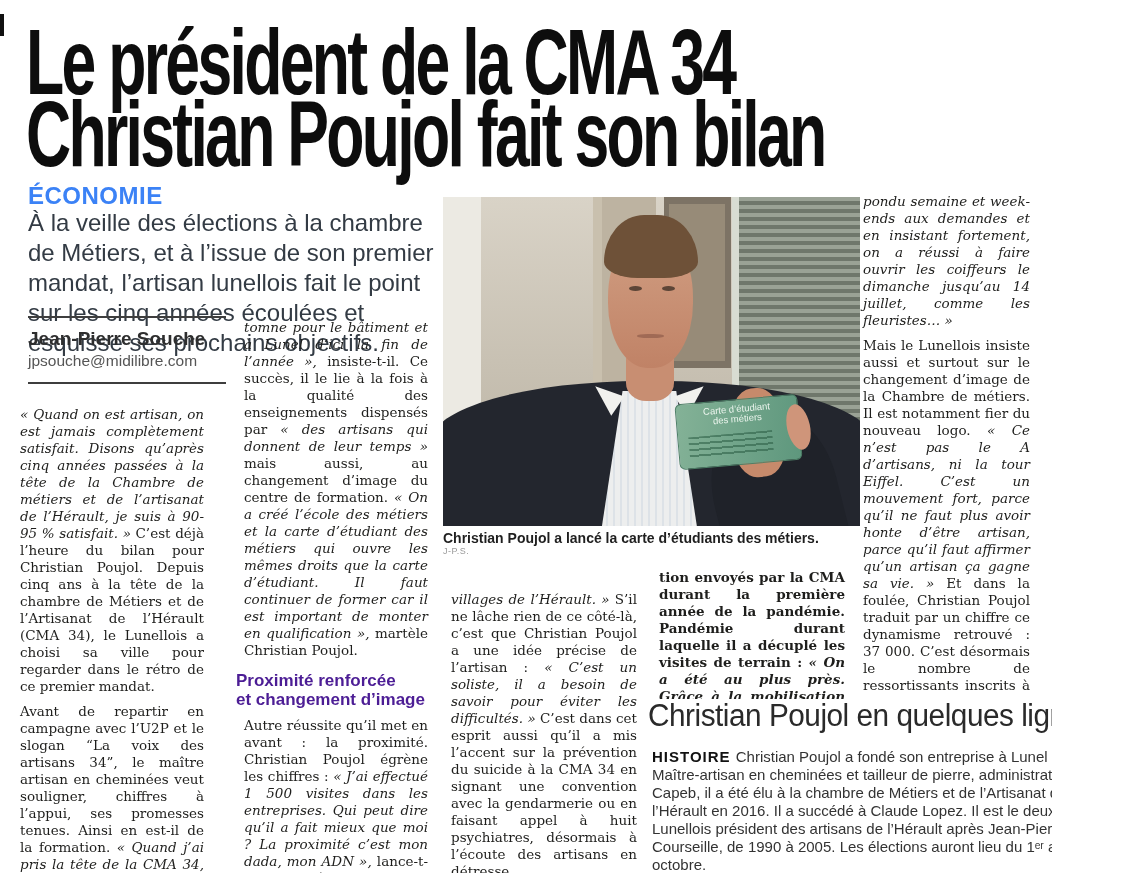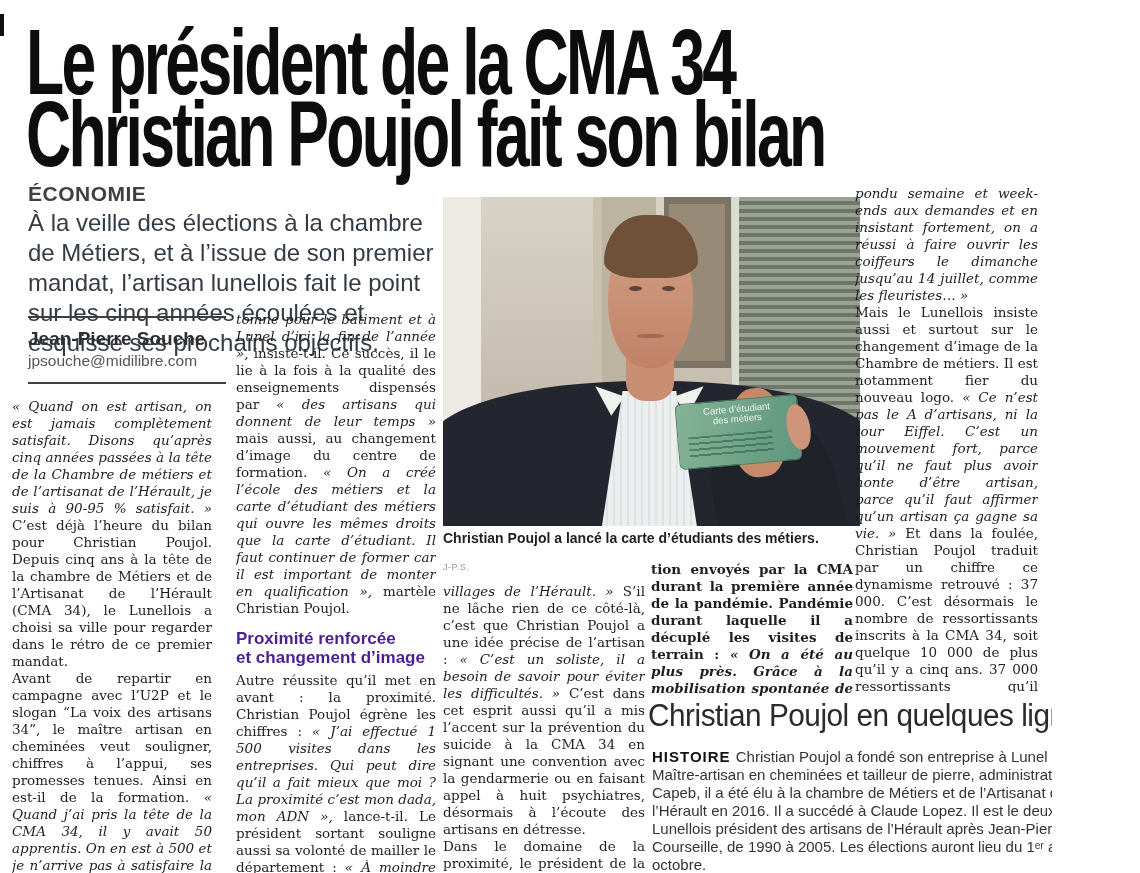--- a/index.html
+++ b/index.html
@@ -6,36 +6,36 @@
   .page{position:relative;width:1052px;height:873px;background:#ffffff;overflow:hidden;
         font-family:"Liberation Sans",sans-serif;}
   .right-strip{position:absolute;left:1113px;top:0;width:27px;height:873px;background:#ececec;}
   .edge-artifact{position:absolute;left:0;top:14px;width:4px;height:22px;background:#111;}
 
   
   .headline{position:absolute;left:26px;top:26px;color:#0d0d0d;font-weight:700;
             font-size:92px;line-height:72px;letter-spacing:-4px;
             transform:scaleX(0.68);transform-origin:0 0;white-space:nowrap;}
 
-  .kicker{position:absolute;left:28px;top:182px;color:#404040;font-weight:700;
-          font-size:21px;letter-spacing:.5px;}
+  .kicker{position:absolute;left:28px;top:182px;color:#3b82f6;font-weight:700;
+          font-size:24px;letter-spacing:.5px;}
 
   .lede{position:absolute;left:28px;top:208px;width:410px;color:#333b44;
         font-size:24px;line-height:30px;}
 
   .byline{position:absolute;left:28px;top:316px;width:198px;
           border-top:2px solid #3e3e3e;border-bottom:2px solid #3e3e3e;
           padding:10px 0 12px 0;}
   .byline .name{font-weight:700;font-size:19px;color:#2e2e2e;}
   .byline .email{font-size:15.5px;color:#555;margin-top:2px;}
 
   
   .col{position:absolute;font-family:"DejaVu Serif",serif;font-size:13.5px;line-height:17px;
        color:#1e1e1c;text-align:justify;overflow:hidden;hyphens:auto;}
-  .col p{margin:0;}
+  .col p{margin:8px;}
   .i{font-style:italic;}
   .lbl{font-weight:700;color:#111;letter-spacing:1px;}
   #col1{left:12px;top:398px;width:200px;height:475px;}
   #col2{left:236px;top:311px;width:200px;height:562px;}
   #col3{left:443px;top:583px;width:202px;height:312px;}
   #col4{left:651px;top:561px;width:202px;height:138px;font-weight:bold;}
   #col5{left:855px;top:185px;width:183px;height:508px;}
 
   .subhead{font-family:"Liberation Sans",sans-serif;font-weight:700;font-size:17px;
            line-height:19px;color:#4c1d95;margin:12px 0 5px 0;text-align:left;}
@@ -78,21 +78,21 @@
            border-radius:6px;transform:rotate(-5deg);color:#eaf4ec;
            font-size:9.5px;line-height:10px;text-align:center;padding-top:4px;box-sizing:border-box;}
   .ph-card .card-lines{position:absolute;left:8%;top:52%;width:70%;height:36%;
            background:repeating-linear-gradient(180deg,rgba(40,90,65,.55) 0 2px,rgba(255,255,255,0) 2px 6px);}
   .ph-thumb{position:absolute;left:82.5%;top:63%;width:5.5%;height:14%;background:#cf957a;
             border-radius:50%;transform:rotate(-12deg);}
 
   .caption-row{position:absolute;left:443px;top:530px;width:417px;display:flex;
                justify-content:space-between;align-items:baseline;flex-direction:column;}
   .caption{font-weight:700;font-size:14px;color:#1f1f1f;}
-  .credit{font-size:9px;color:#9a9a9a;letter-spacing:.5px;margin-top:16px;}
+  .credit{font-size:9px;color:#9a9a9a;letter-spacing:.5px;}
 
   
   .box-title{position:absolute;left:648px;top:698px;width:470px;color:#2a2a2a;
              font-size:31px;letter-spacing:-.5px;transform:scaleX(.96);transform-origin:0 0;}
   .box-body{position:absolute;left:648px;top:744px;width:478px;color:#333;
             font-size:15px;line-height:18px;text-align:left;font-family:"Liberation Sans",sans-serif;}
   .box-body p{margin:4px;}
 </style>
 </head>
 <body>

